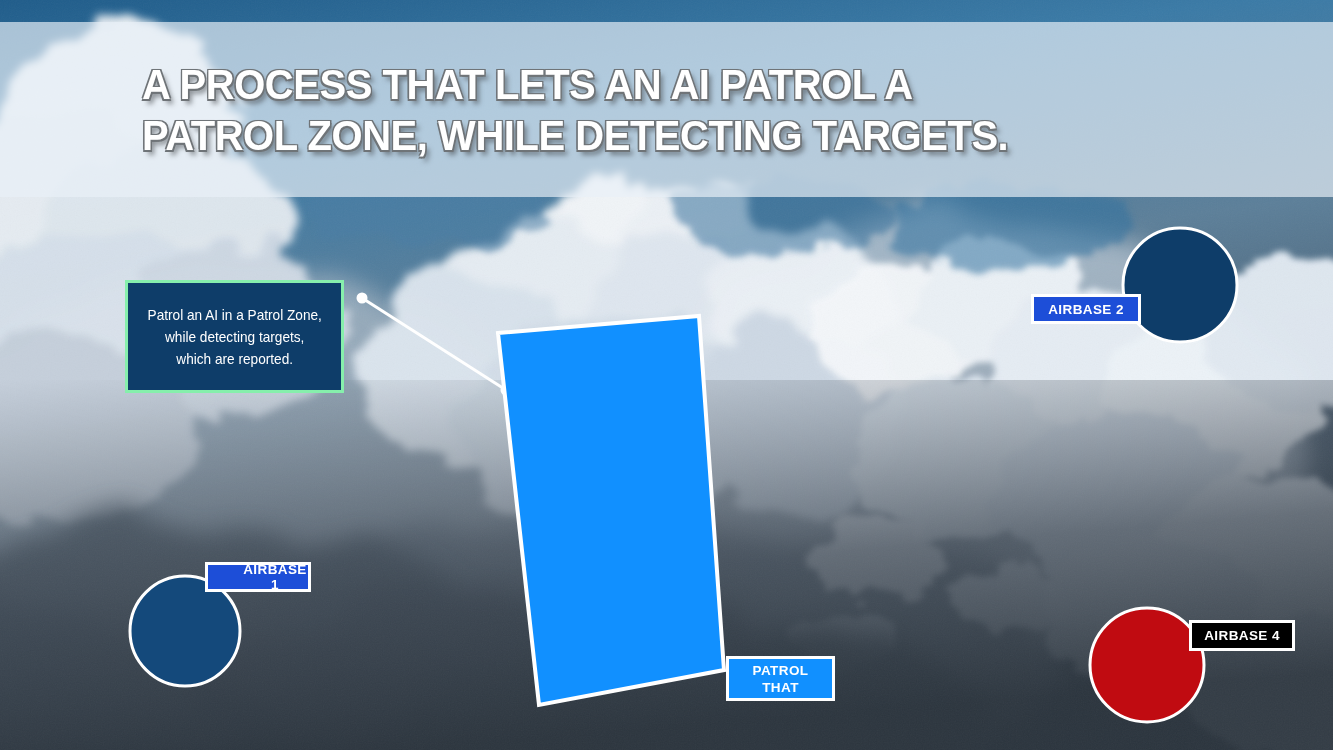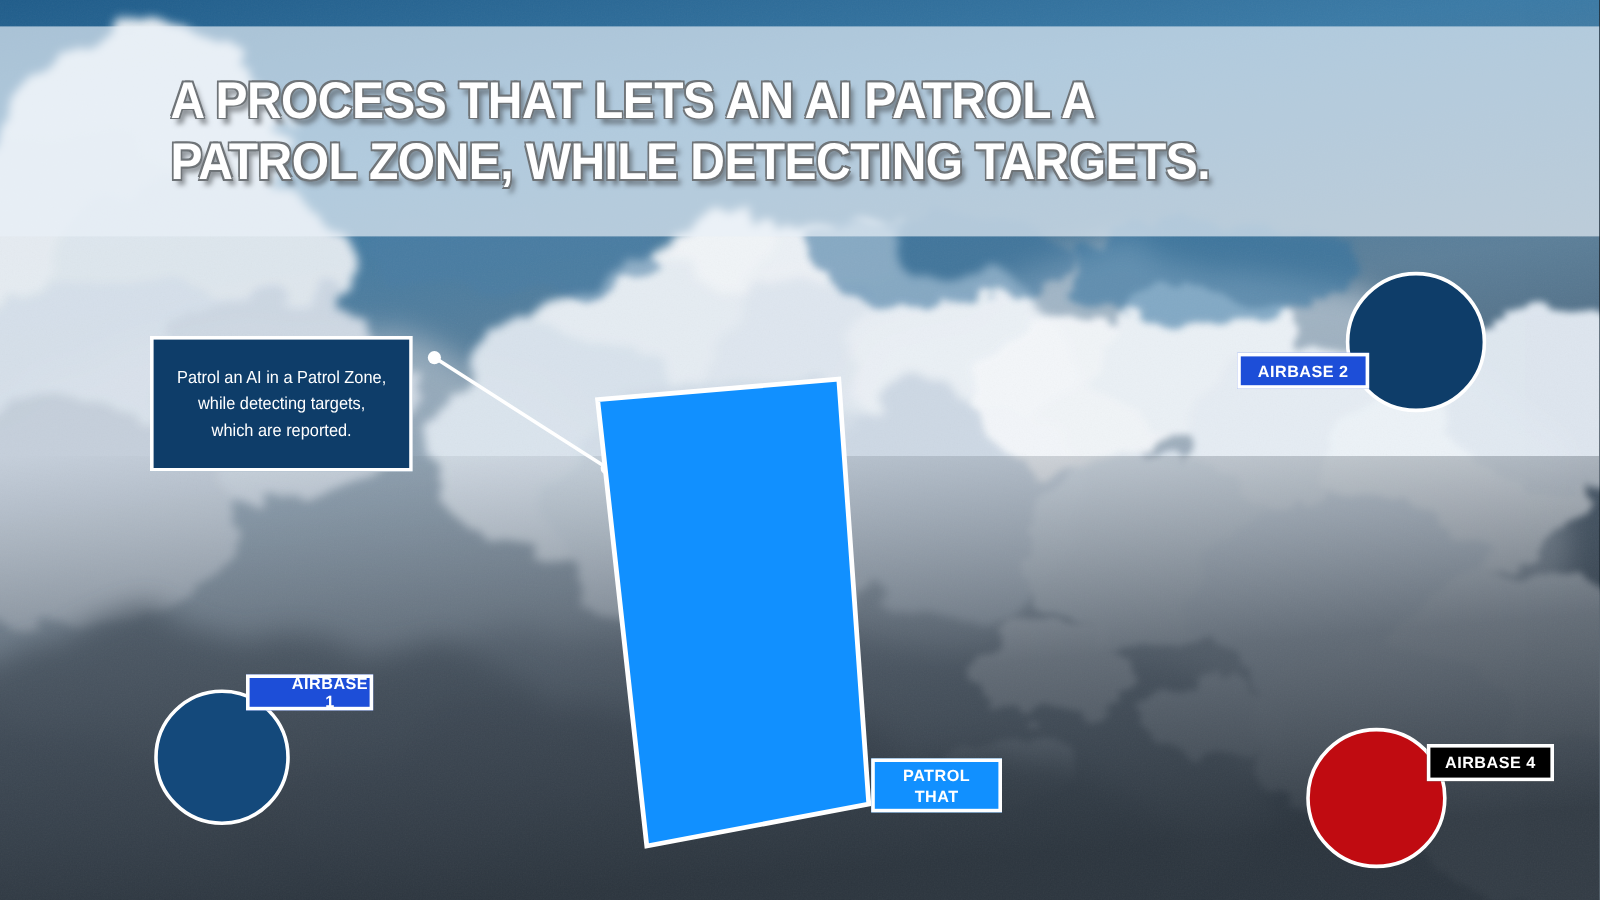--- a/index.html
+++ b/index.html
@@ -76,21 +76,21 @@
   #shapes * { pointer-events: auto; }
 
   
   .callout {
     position: absolute;
     left: 125px;
     top: 280px;
     width: 219px;
     height: 113px;
     background: #0e3d69;
-    border: 3px solid #ffffff;
+    border: 3px solid #86efac;
     box-sizing: border-box;
     display: flex;
     align-items: center;
     justify-content: center;
   }
   .callout-text {
     color: #ffffff;
     font-size: 14.5px;
     line-height: 22px;
     text-align: center;
@@ -112,21 +112,21 @@
     text-align: center;
   }
   .label-navy { background: #1d4ed8; }
   .label-red  { background: #000000; }
   .label-blue { background: #1190ff; }
 
   #label-airbase-1 { left: 205px; top: 562px; width: 106px; height: 30px; padding-left: 34px; }
   #label-airbase-2 { left: 1031px; top: 294px; width: 110px; height: 30px; }
   #label-airbase-4 { left: 1189px; top: 620px; width: 106px; height: 31px; }
   #label-patrol-zone {
-    left: 726px; top: 632px; width: 109px; height: 45px;
+    left: 726px; top: 656px; width: 109px; height: 45px;
     line-height: 17px; flex-direction: column;
   }
 </style>
 </head>
 <body>
 
 <div id="slide">
 
   <svg id="sky" viewBox="0 0 1333 750" preserveAspectRatio="none">
     <defs>

